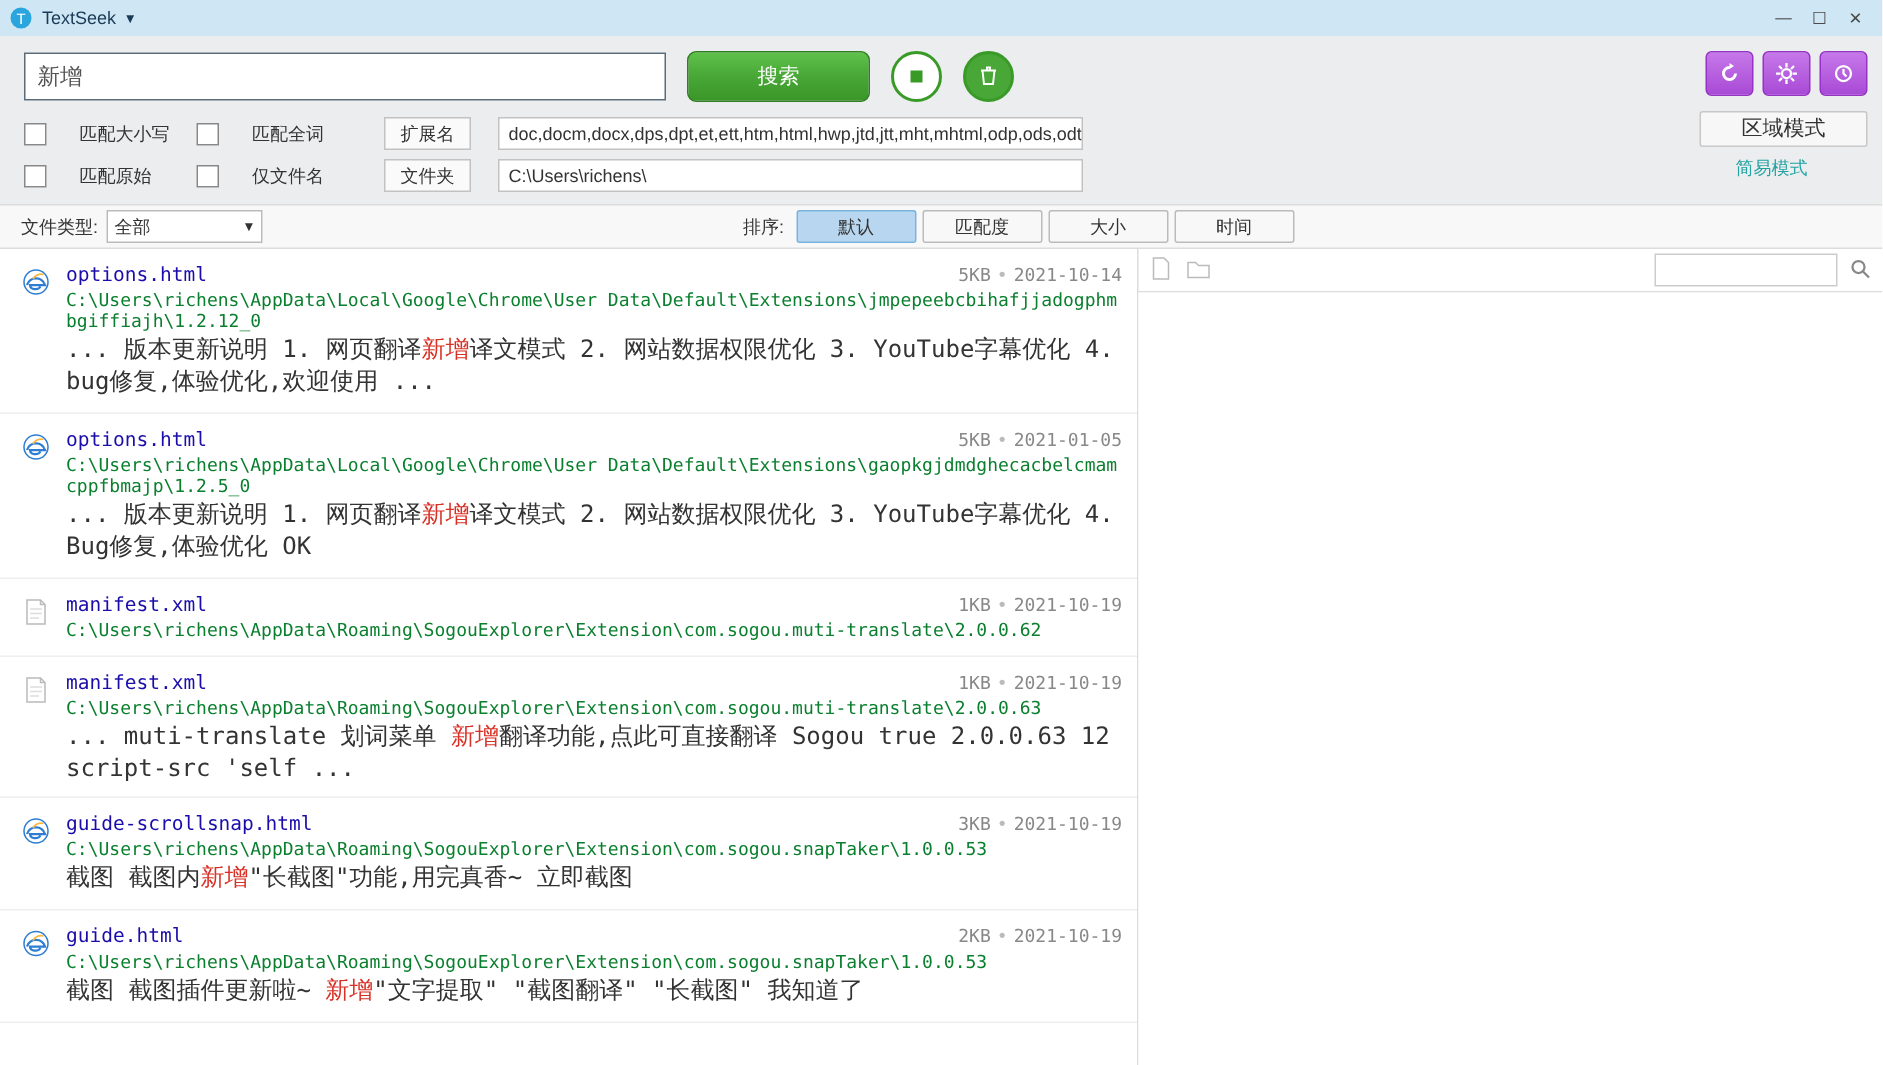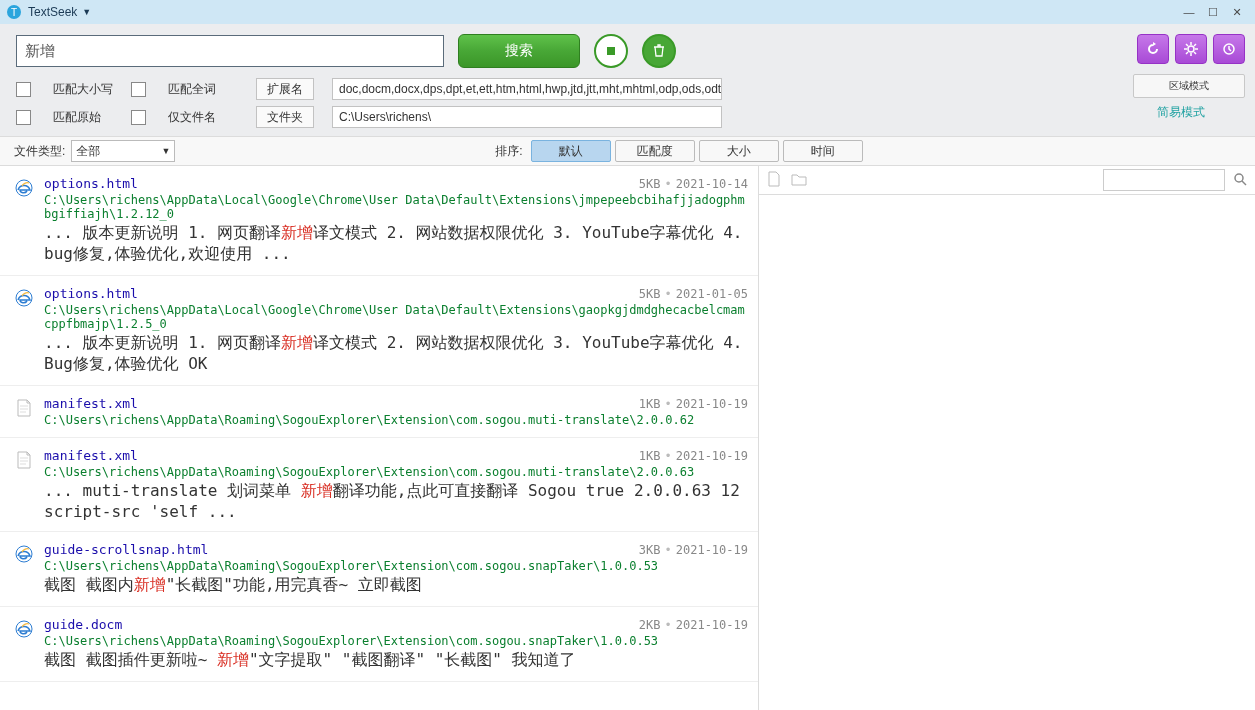--- a/index.html
+++ b/index.html
@@ -123,21 +123,21 @@
     justify-content: center;
     color: #fff;
     font-size: 14px;
   }
   .mode-btn {
     width: 110px;
     height: 22px;
     background: #f7f7f7;
     border: 1px solid #c8c8c8;
     border-radius: 2px;
-    font-size: 10px;
+    font-size: 14px;
     display: flex;
     align-items: center;
     justify-content: center;
     margin-bottom: 6px;
     margin-left: auto;
   }
   .mode-link {
     font-size: 12px;
     color: #24a3a3;
     margin-left: auto; margin-right: 8px;
@@ -512,21 +512,21 @@
         </div>
       </div>
       <div class="result-item">
         <span class="ricon"><svg viewBox="0 0 20 20">
             <circle cx="10" cy="10" r="8" fill="#fff" stroke="#2d7dd2"></circle>
             <path d="M4 12c2-6 10-6 12 0H6c0 3 5 4 7 1" fill="none" stroke="#2d7dd2" stroke-width="1.5"></path>
             <path d="M15 5c-3-1-6 1-7 3" fill="none" stroke="#f5b940" stroke-width="1.2"></path>
           </svg></span>
         <div class="rcontent">
           <div class="rhead">
-            <span class="rtitle">guide.docm</span>
+            <span class="rtitle">guide.html</span>
             <span class="rmeta">
               <span>2KB</span>
               <span style="color: rgb(187, 187, 187);">•</span>
               <span>2021-10-19</span>
             </span>
           </div>
           <div class="rpath">C:\Users\richens\AppData\Roaming\SogouExplorer\Extension\com.sogou.snapTaker\1.0.0.53</div>
           <div class="rsnippet"><span>截图 截图插件更新啦~ </span><span class="hl">新增</span><span>"文字提取" "截图翻译" "长截图"  我知道了</span></div>
         </div>
       </div>

